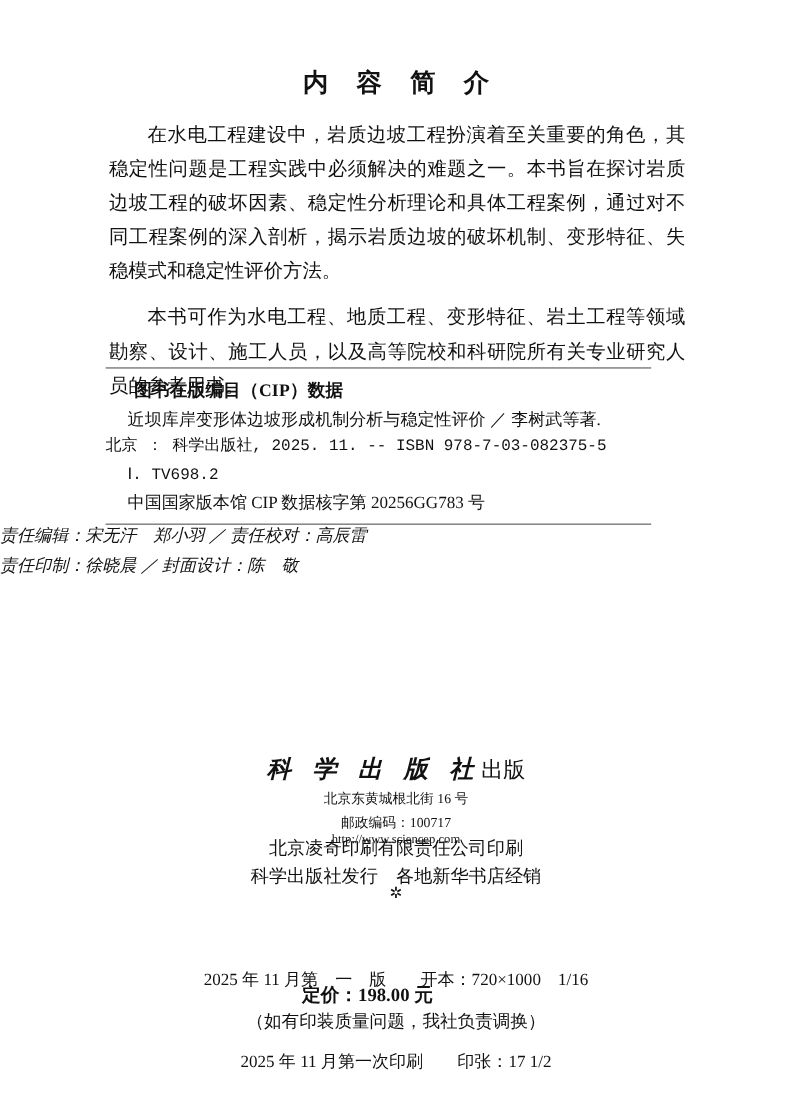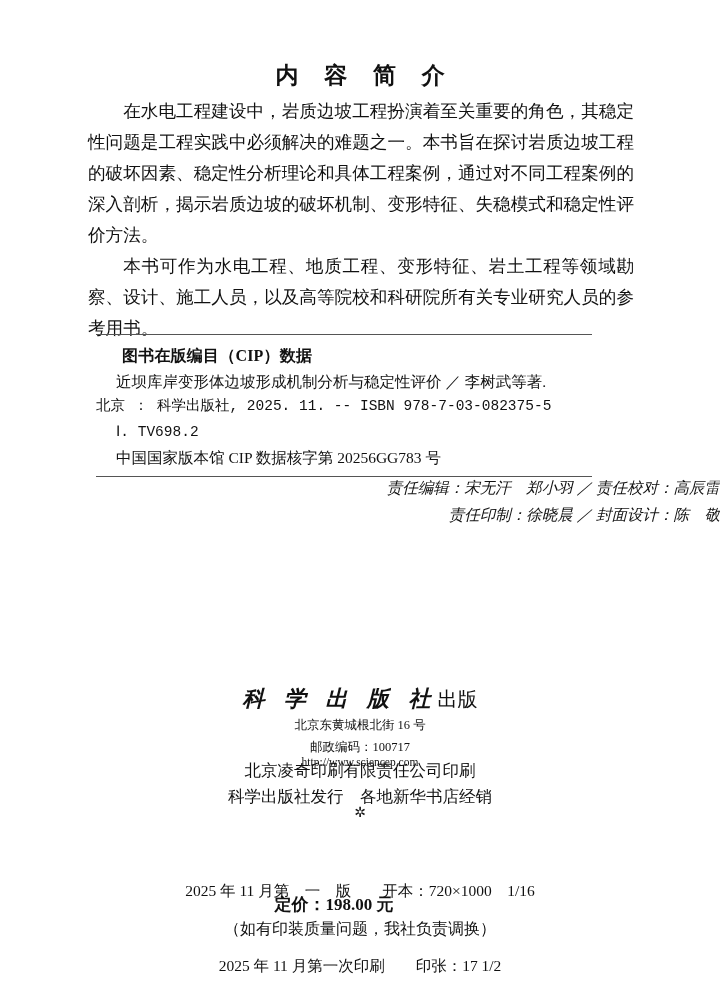--- a/index.html
+++ b/index.html
@@ -39,21 +39,21 @@
     position: absolute;
     top: 96px;
     left: 88px;
     width: 546px;
     font-size: 17.6px;
     line-height: 31px;
     text-align: justify;
     text-justify: inter-ideograph;
   }
   .abstract-body p {
-    margin: 0;
+    margin: 11px;
     text-indent: 2em;
   }
 
   
   .cip-block {
     position: absolute;
     top: 334px;
     left: 96px;
     width: 496px;
   }
@@ -82,21 +82,21 @@
     font-family: "Liberation Mono", "DejaVu Sans Mono", monospace;
     font-size: 14.5px;
   }
 
   
   .credits {
     position: absolute;
     top: 474px;
     left: 0;
     width: 720px;
-    text-align: right;
+    text-align: left;
     font-size: 15.5px;
     line-height: 27px;
     font-family: "Liberation Serif", "DejaVu Serif", serif;
     font-style: italic;
   }
   .credits div { white-space: pre; }
 
   
   .publisher {
     position: absolute;

